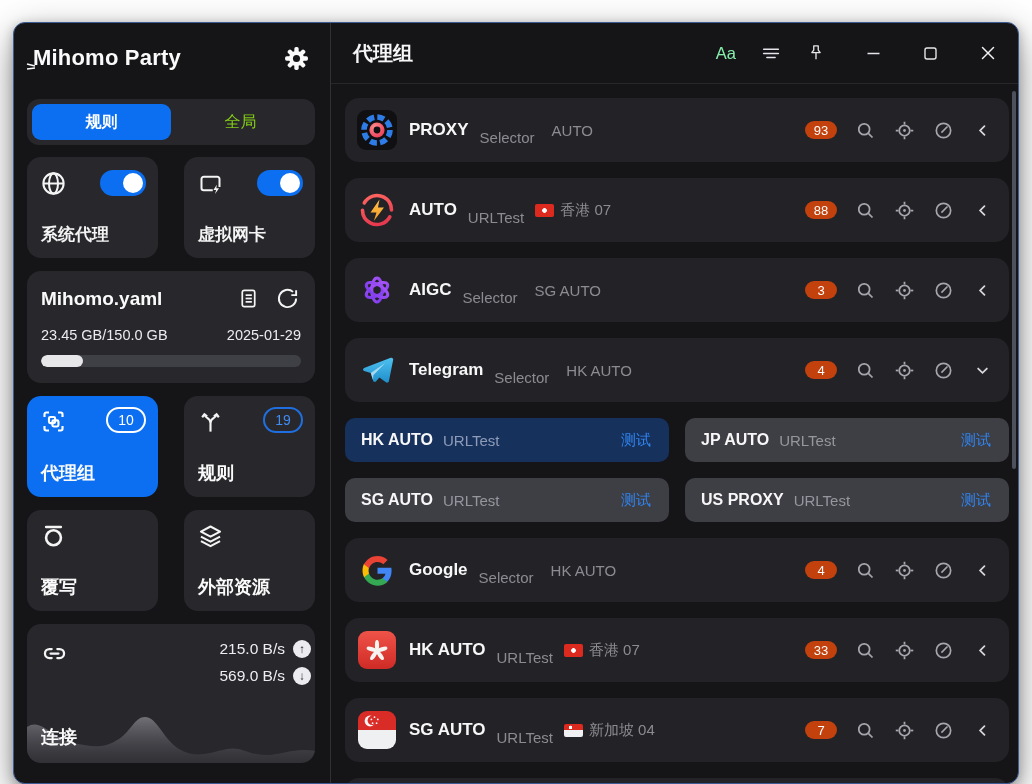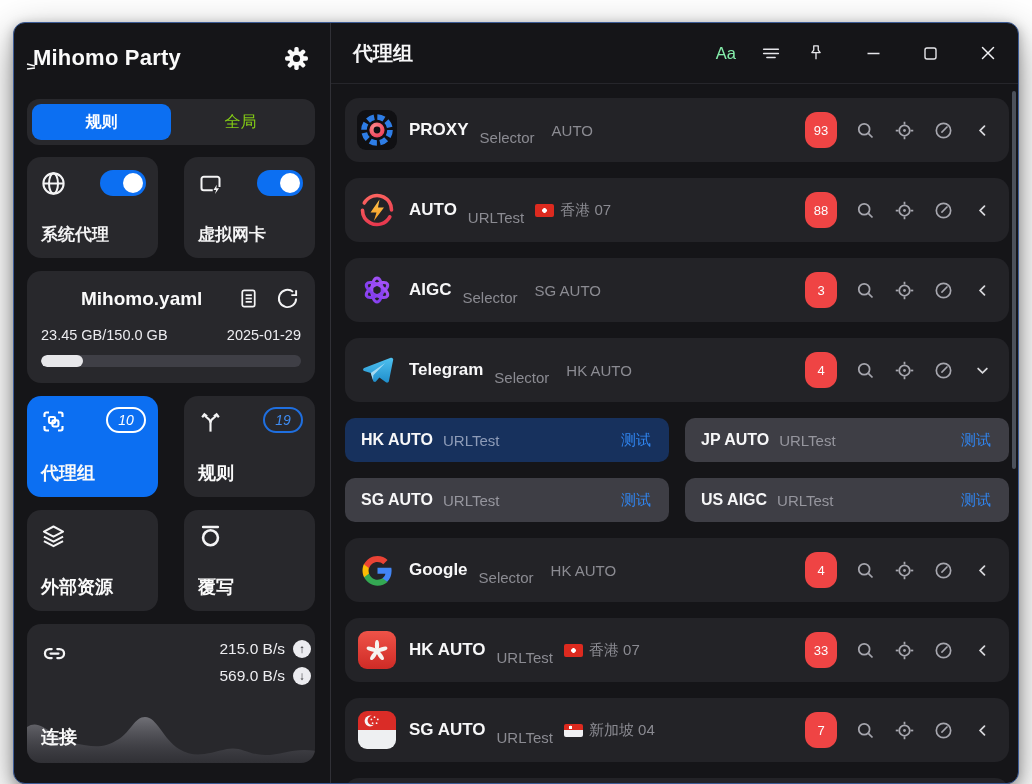--- a/index.html
+++ b/index.html
@@ -24,31 +24,31 @@
   .mode-tab.active { background:#0c6ff2; color:#ffffff; font-weight:bold; }
 
   .side-grid2 { display:grid; grid-template-columns:1fr 1fr; gap:26px; margin-top:12px; }
   .side-card { background:#28282c; border-radius:14px; position:relative; cursor:pointer; }
   .toggle-card { height:101px; padding:13px 13px; }
   .toggle-card .card-label { position:absolute; left:14px; bottom:12px; font-size:17px; font-weight:bold; color:#f4f4f5; }
   .toggle { position:absolute; top:13px; right:12px; width:46px; height:26px; border-radius:13px; background:#0c6ff2; border:none; cursor:pointer; }
   .toggle .knob { position:absolute; top:3px; right:3px; width:20px; height:20px; border-radius:50%; background:#ffffff; }
 
   .profile-card { margin-top:13px; background:#28282c; border-radius:14px; padding:14px 14px 16px; cursor:pointer; }
-  .profile-top { display:flex; align-items:center;margin-left:40px; }
+  .profile-top { display:flex; align-items:center; }
   .profile-name { font-size:19px; font-weight:bold; color:#fafafa; flex:1; }
   .profile-actions { display:flex; gap:12px; }
   .profile-info { display:flex; justify-content:space-between; margin-top:15px; font-size:14.5px; color:#ececf0; }
   .progress-track { margin-top:12px; height:12px; border-radius:6px; background:#3f3f46; overflow:hidden; }
   .progress-fill { height:100%; border-radius:6px; background:#e7e7ea; width:16%; }
 
   .nav-card { height:101px; padding:12px 13px; }
   .nav-card.active { background:#0c6ff2; }
   .nav-card .card-label { position:absolute; left:14px; bottom:12px; font-size:18px; font-weight:bold; color:#fafafa; }
-  .nav-badge { position:absolute; top:11px; right:12px; min-width:40px; height:26px; border-radius:13px; display:flex; align-items:center; justify-content:center; font-size:14px; padding:0 10px;font-style:italic; }
+  .nav-badge { position:absolute; top:11px; right:12px; min-width:40px; height:26px; border-radius:13px; display:flex; align-items:center; justify-content:center; font-size:14px; padding:0 10px; }
   .nav-badge.white-outline { border:2px solid #ffffff; color:#ffffff; }
   .nav-badge.blue-outline { border:2px solid #1f6fe0; color:#3f8cf2; }
 
   .conn-card { margin-top:13px; background:#28282c; border-radius:14px; height:139px; position:relative; overflow:hidden; cursor:pointer; flex-shrink:0; }
   .conn-top { display:flex; justify-content:space-between; padding:16px 4px 0 14px; }
   .speeds { text-align:right; }
   .speed-row { display:flex; align-items:center; justify-content:flex-end; gap:8px; font-size:15.5px; color:#ededf0; margin-bottom:9px; }
   .arrow-circle { width:18px; height:18px; border-radius:50%; background:#ececf0; color:#1c1c20; font-size:11.5px; display:flex; align-items:center; justify-content:center; font-weight:bold; }
   .conn-label { position:absolute; left:14px; bottom:14px; font-size:18px; font-weight:bold; color:#fafafa; z-index:2; }
   .conn-wave { position:absolute; left:0; right:0; bottom:0; height:54px; z-index:1; }
@@ -66,21 +66,21 @@
   .max-btn { margin-right:42px; }
   .close-btn { margin-right:2px; }
 
   .content { flex:1; padding:14px 9px 0 14px; overflow:hidden; }
   .group-row { height:64px; background:#232327; border-radius:14px; display:flex; align-items:center; padding:0 16px 0 12px; margin-bottom:16px; cursor:pointer; }
   .g-logo { width:40px; height:40px; display:flex; align-items:center; justify-content:center; margin-right:12px; flex-shrink:0; }
   .g-name { font-size:17px; font-weight:bold; color:#f7f7f8; margin-right:11px; white-space:nowrap; }
   .g-type { font-size:15px; color:#8b8b92; margin-right:11px; white-space:nowrap;margin-top:15px; }
   .g-current { font-size:15px; color:#8b8b92; white-space:nowrap; display:flex; align-items:center; gap:6px; }
   .g-spacer { flex:1; }
-  .g-badge { min-width:32px; height:36px; border-radius:12px; background:#ef4444; color:#fdfdfd; font-size:13px; display:flex; align-items:center; justify-content:center; padding:0 8px; margin-right:17px; }
+  .g-badge { min-width:32px; height:18px; border-radius:12px; background:#c2410c; color:#fdfdfd; font-size:13px; display:flex; align-items:center; justify-content:center; padding:0 8px; margin-right:17px; }
   .g-action { background:none; border:none; cursor:pointer; display:flex; align-items:center; justify-content:center; width:22px; height:22px; margin-left:17px; }
   .g-action:first-of-type { margin-left:0; }
 
   .flag { width:19px; height:13px; border-radius:2px; display:inline-block; }
   .flag-hk { background:radial-gradient(circle at 50% 50%, #ffffff 0 2.2px, rgba(255,255,255,0) 2.3px), #dd2a1f; }
   .flag-sg { background:radial-gradient(circle at 34% 26%, #ffffff 0 1.8px, rgba(255,255,255,0) 1.9px), linear-gradient(#dd2a1f 0 50%, #f0f0f2 50% 100%); }
 
   .sub-grid { display:grid; grid-template-columns:1fr 1fr; gap:16px; margin:16px 0; }
   .sub-card { height:44px; border-radius:10px; background:#3e3e45; display:flex; align-items:center; padding:0 18px 0 16px; cursor:pointer; }
   .sub-card.selected { background:#17315d; }
@@ -201,33 +201,33 @@
           <polyline points="4.6 8.2 6.6 5.6 9 7.4"></polyline>
             <polyline points="19.4 8.2 17.4 5.6 15 7.4"></polyline>
         </svg>
         <div class="nav-badge blue-outline">19</div>
         <div class="card-label">规则</div>
       </div>
     </div>
 
     <div class="side-grid2" style="margin-top:13px;">
       <div class="side-card nav-card">
+        <svg width="27" height="27" viewBox="0 0 24 24" fill="none" stroke="#f4f4f5" stroke-width="2.3" stroke-linecap="round">
+          <line x1="5.5" y1="4.5" x2="18.5" y2="4.5"></line>
+            <circle cx="12" cy="14" r="6.6"></circle>
+        </svg>
+        <div class="card-label">覆写</div>
+      </div>
+      <div class="side-card nav-card">
         <svg width="27" height="27" viewBox="0 0 24 24" fill="none" stroke="#f4f4f5" stroke-width="1.8" stroke-linejoin="round">
           <path d="M3.5 8.5 12 4l8.5 4.5L12 13z"></path>
             <path d="M3.5 13 12 17.5 20.5 13"></path>
             <path d="M3.5 17 12 21.5 20.5 17"></path>
         </svg>
         <div class="card-label">外部资源</div>
-      </div>
-      <div class="side-card nav-card">
-        <svg width="27" height="27" viewBox="0 0 24 24" fill="none" stroke="#f4f4f5" stroke-width="2.3" stroke-linecap="round">
-          <line x1="5.5" y1="4.5" x2="18.5" y2="4.5"></line>
-            <circle cx="12" cy="14" r="6.6"></circle>
-        </svg>
-        <div class="card-label">覆写</div>
       </div>
     </div>
 
     <div class="conn-card">
       <div class="conn-top">
         <svg width="27" height="27" viewBox="0 0 24 24" fill="none" stroke="#f4f4f5" stroke-width="2" stroke-linecap="round">
           <path d="M9.5 8H7.5a4 4 0 0 0 0 8h2"></path>
             <path d="M14.5 8h2a4 4 0 0 1 0 8h-2"></path>
             <line x1="8.5" y1="12" x2="15.5" y2="12"></line>
         </svg>
@@ -515,21 +515,21 @@
           <span class="sub-name">JP AUTO</span>
           <span class="sub-type">URLTest</span>
           <button class="sub-test">测试</button>
         </div>
         <div class="sub-card">
           <span class="sub-name">SG AUTO</span>
           <span class="sub-type">URLTest</span>
           <button class="sub-test">测试</button>
         </div>
         <div class="sub-card">
-          <span class="sub-name">US AIGC</span>
+          <span class="sub-name">US PROXY</span>
           <span class="sub-type">URLTest</span>
           <button class="sub-test">测试</button>
         </div>
       </div>
 
       <div class="group-row">
         <span class="g-logo">
           <svg width="33" height="33" viewBox="0 0 48 48">
             <path fill="#4285F4" d="M44.5 24.5c0-1.6-.15-3.1-.4-4.6H24v8.7h11.5c-.5 2.7-2 5-4.3 6.5v5.4h7c4-3.7 6.3-9.2 6.3-16z"></path>
             <path fill="#34A853" d="M24 46c5.9 0 10.9-2 14.5-5.3l-7-5.4c-2 1.3-4.5 2.1-7.5 2.1-5.7 0-10.6-3.9-12.3-9.1H4.5v5.6C8.1 41 15.4 46 24 46z"></path>

